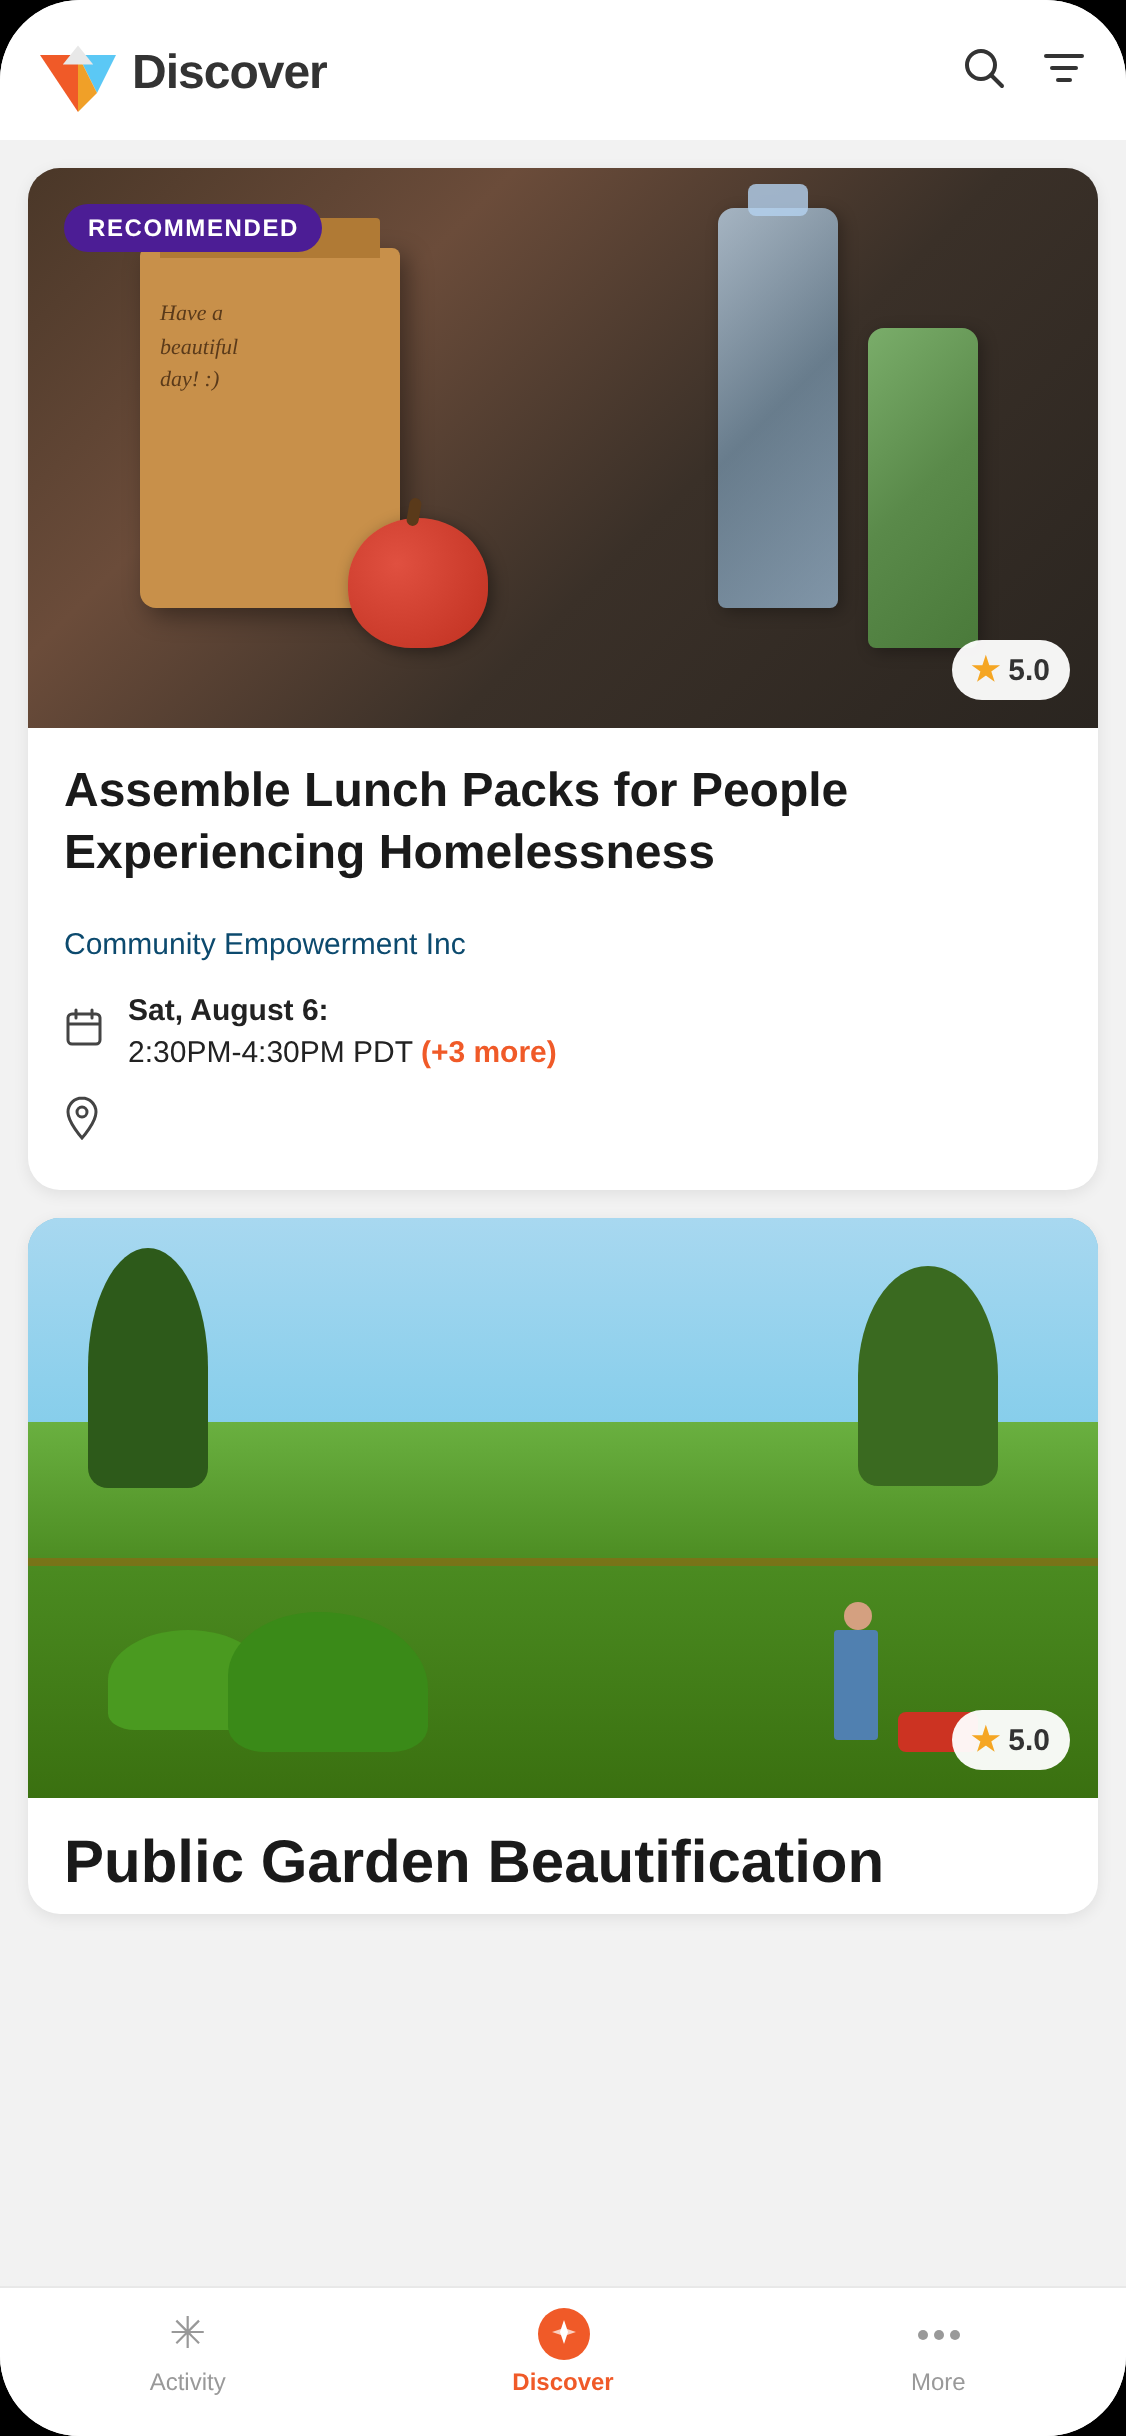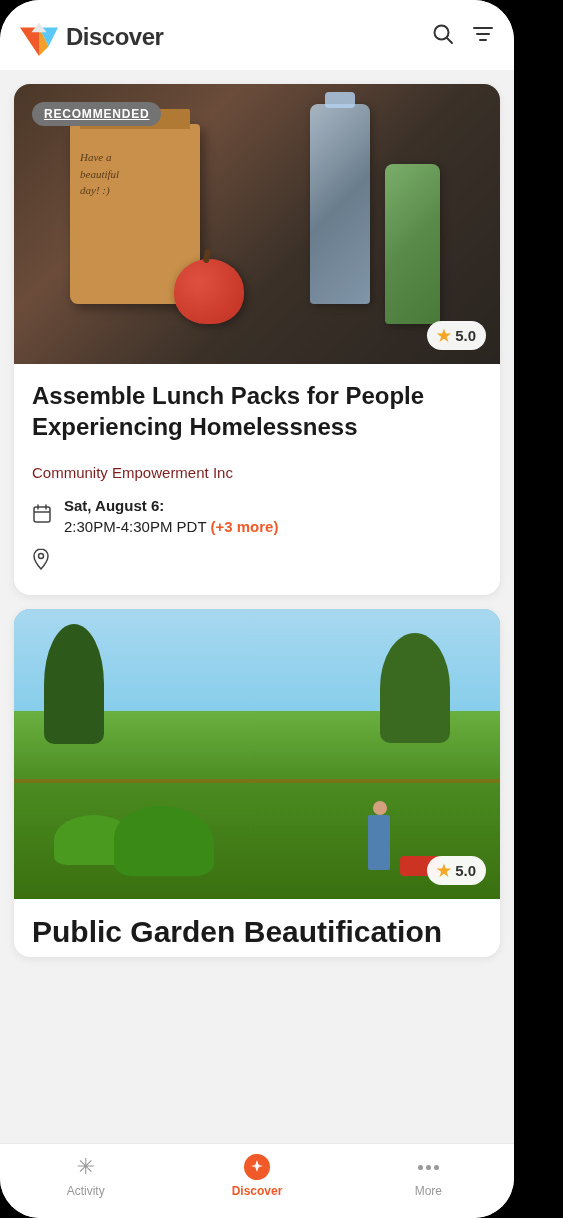--- a/index.html
+++ b/index.html
@@ -5,21 +5,21 @@
   <style>
     * { margin: 0; padding: 0; box-sizing: border-box; }
     body {
       width: 563px;
       min-height: 1218px;
       background: #000;
       font-family: -apple-system, BlinkMacSystemFont, 'Segoe UI', sans-serif;
       overflow-x: hidden;
     }
     .app-container {
-      width: 514px;
+      width: 563px;
       min-height: 1218px;
       background: #f2f2f2;
       border-radius: 40px;
       overflow: hidden;
       position: relative;
       display: flex;
       flex-direction: column;
     }
     
     .header {
@@ -268,29 +268,28 @@
       width: 100px;
       height: 70px;
       background: #3a8a18;
       border-radius: 50% 60% 20% 20%;
     }
 
     .recommended-badge {
       position: absolute;
       top: 18px;
       left: 18px;
-      background: #737373;
+      background: #4c1d95;
       color: #fff;
       font-size: 12px;
       font-weight: 800;
       letter-spacing: 0.8px;
       padding: 5px 12px;
       border-radius: 20px;
       text-transform: uppercase;
-      text-decoration: underline;
     }
     .rating-badge {
       position: absolute;
       bottom: 14px;
       right: 14px;
       background: rgba(255,255,255,0.95);
       border-radius: 20px;
       display: flex;
       align-items: center;
       gap: 4px;
@@ -309,21 +308,21 @@
     }
     .card-title {
       font-size: 24px;
       font-weight: 800;
       color: #1a1a1a;
       line-height: 1.3;
       margin-bottom: 22px;
     }
     .card-org {
       font-size: 15px;
-      color: #7f1d1d;
+      color: #0c4a6e;
       margin-bottom: 14px;
     }
     .card-meta {
       display: flex;
       flex-direction: column;
       gap: 10px;
     }
     .meta-row {
       display: flex;
       align-items: center;

